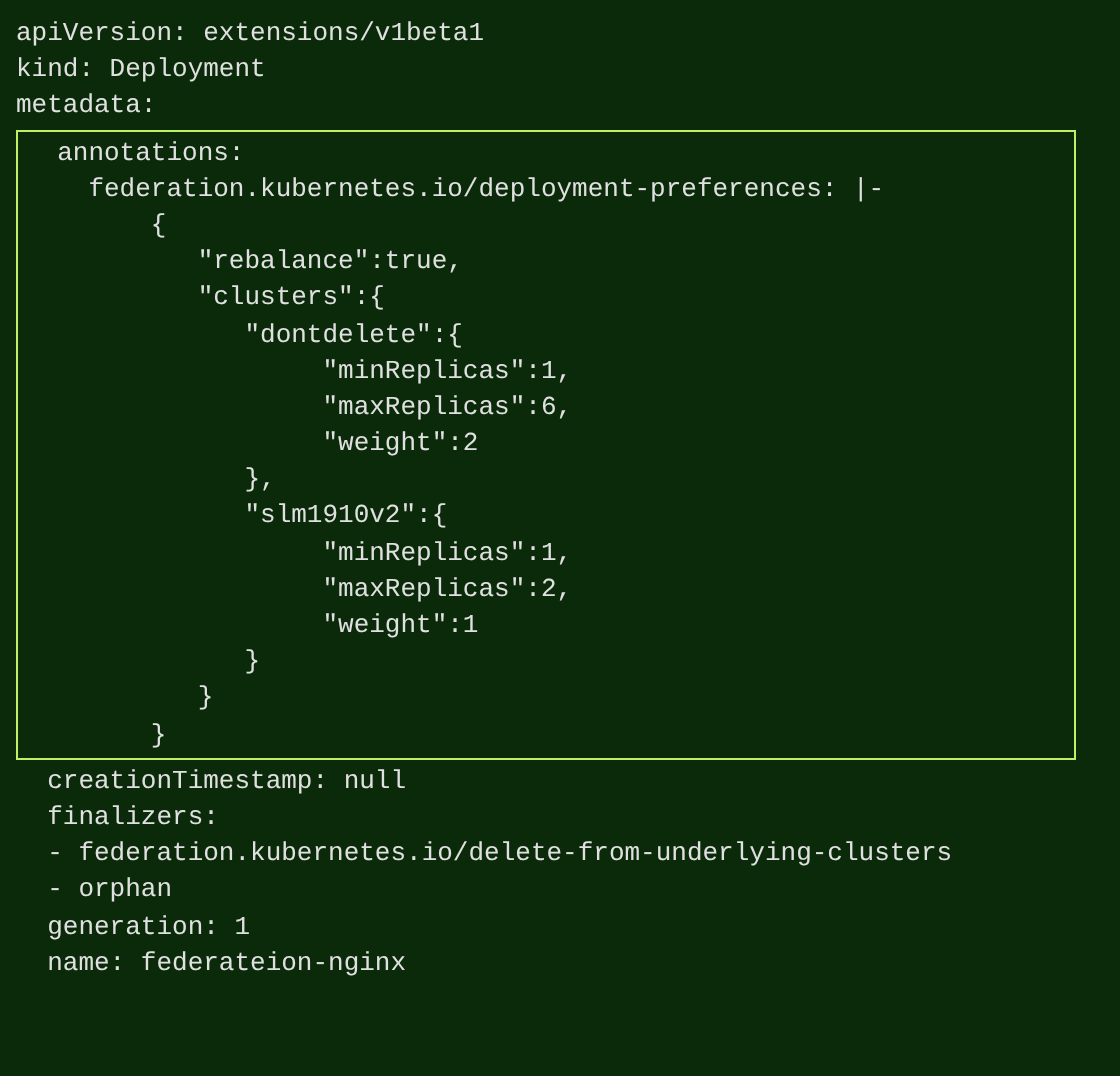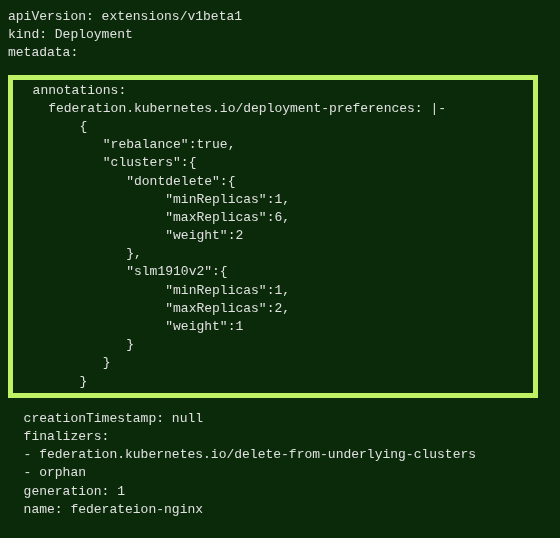--- a/index.html
+++ b/index.html
@@ -9,23 +9,23 @@
       font-family: 'Courier New', Consolas, monospace;
       font-size: 13px;
       color: #e0e0e0;
       width: 560px;
       height: 538px;
       box-sizing: border-box;
       line-height: 1.4;
       white-space: pre;
     }
     .highlight-box {
-      border: 5px solid #bef264;
+      border: 1px solid #bef264;
       padding: 2px 4px;
-      margin: 12px 0;
+      margin: 2px 0;
       display: inline-block;
       min-width: 530px;
       box-sizing: border-box;
     }
     .line {
       display: block;
     }
   </style>
 </head>
 <body><span class="line">apiVersion: extensions/v1beta1</span><span class="line">kind: Deployment</span><span class="line">metadata:</span><div class="highlight-box"><span class="line">  annotations:</span><span class="line">    federation.kubernetes.io/deployment-preferences: |-</span><span class="line">        {</span><span class="line">           "rebalance":true,</span><span class="line">           "clusters":{</span><span class="line">              "dontdelete":{</span><span class="line">                   "minReplicas":1,</span><span class="line">                   "maxReplicas":6,</span><span class="line">                   "weight":2</span><span class="line">              },</span><span class="line">              "slm1910v2":{</span><span class="line">                   "minReplicas":1,</span><span class="line">                   "maxReplicas":2,</span><span class="line">                   "weight":1</span><span class="line">              }</span><span class="line">           }</span><span class="line">        }</span></div><span class="line">  creationTimestamp: null</span><span class="line">  finalizers:</span><span class="line">  - federation.kubernetes.io/delete-from-underlying-clusters</span><span class="line">  - orphan</span><span class="line">  generation: 1</span><span class="line">  name: federateion-nginx</span>

